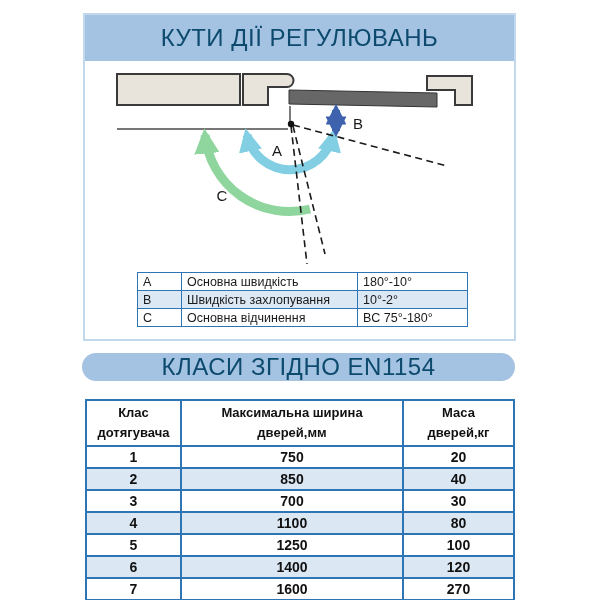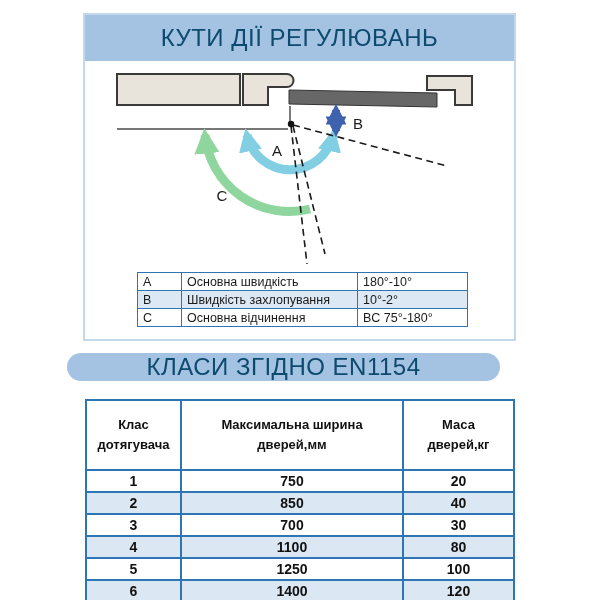--- a/index.html
+++ b/index.html
@@ -28,32 +28,32 @@
   }
   .mini-table td {
     border:1.5px solid #2e75b6; font-size:12.5px; color:#1a1a1a;
     height:17px; padding:0 0 0 5px; vertical-align:middle; white-space:nowrap;
     background:#fff;
   }
   .mini-table tr.alt td { background:#dce8f4; }
 
   
   .sec2-header {
-    position:absolute; left:67px; top:353px; width:433px; height:28px;border-radius:21px;
+    position:absolute; left:82px; top:353px; width:433px; height:28px;border-radius:21px;
   }
   .main-table {
     position:absolute; left:85px; top:399px;
     border-collapse:collapse; table-layout:fixed;
   }
   .main-table th, .main-table td {
     border:2px solid #2e75b6; text-align:center; vertical-align:middle;
     color:#111; background:#fff;
   }
   .main-table th {
-    font-size:13px; font-weight:700; height:44px; line-height:1.55; padding:12px 6px;
+    font-size:13px; font-weight:700; height:44px; line-height:1.55; padding:0 6px;
   }
   .main-table td { font-size:14px; font-weight:700; height:20px; padding:0; }
   .main-table tr.alt td { background:#dbe7f3; }
 </style>
 </head>
 <body>
 
 <div class="page">
 
   <div class="panel1">

